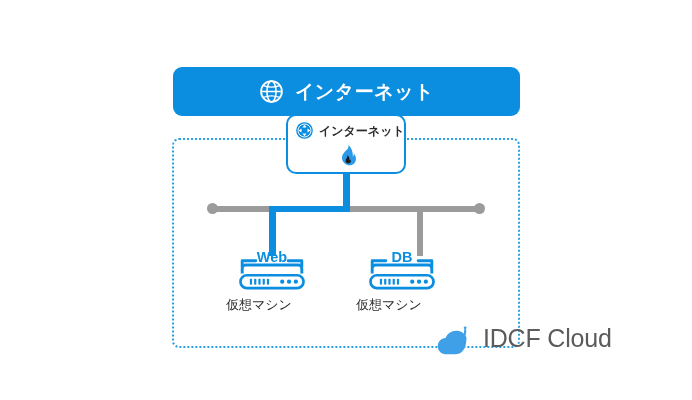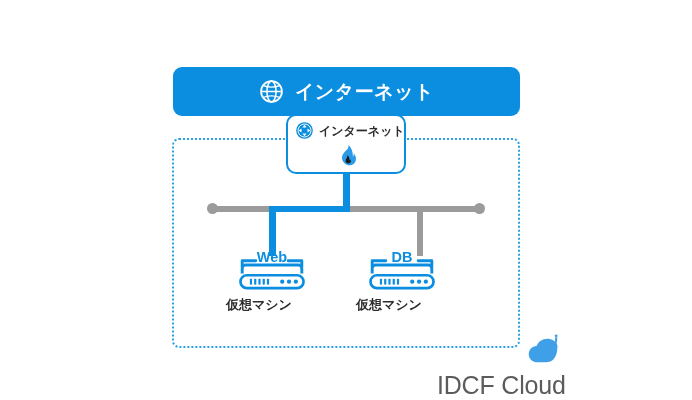--- a/index.html
+++ b/index.html
@@ -133,35 +133,34 @@
   .vm-node {
     position: absolute;
     width: 92px;
   }
   .vm-node.web { left: 226px; top: 248px; }
   .vm-node.db  { left: 356px; top: 248px; }
   .vm-icon { width: 78px; height: 46px; display: block; margin: 0 auto; }
   .vm-caption {
     margin-top: 4px;
     font-size: 13px;
-    font-weight: bold;
+    font-weight: normal;
     color: #2b2b2b;
     line-height: 1;
     white-space: nowrap;
   }
 
   
   .idcf-logo {
     position: absolute;
     left: 437px;
-    top: 334px;
+    top: 326px;
     display: flex;
-    align-items: flex-end;
+    align-items: flex-start;
     gap: 8px;
-    flex-direction: column;
   }
   .idcf-mark { width: 38px; height: 31px; display: block; }
   .idcf-text {
     font-size: 25px;
     color: #5b5b5b;
     line-height: 1;
     white-space: nowrap;
     letter-spacing: -0.2px;
   }
 </style>

